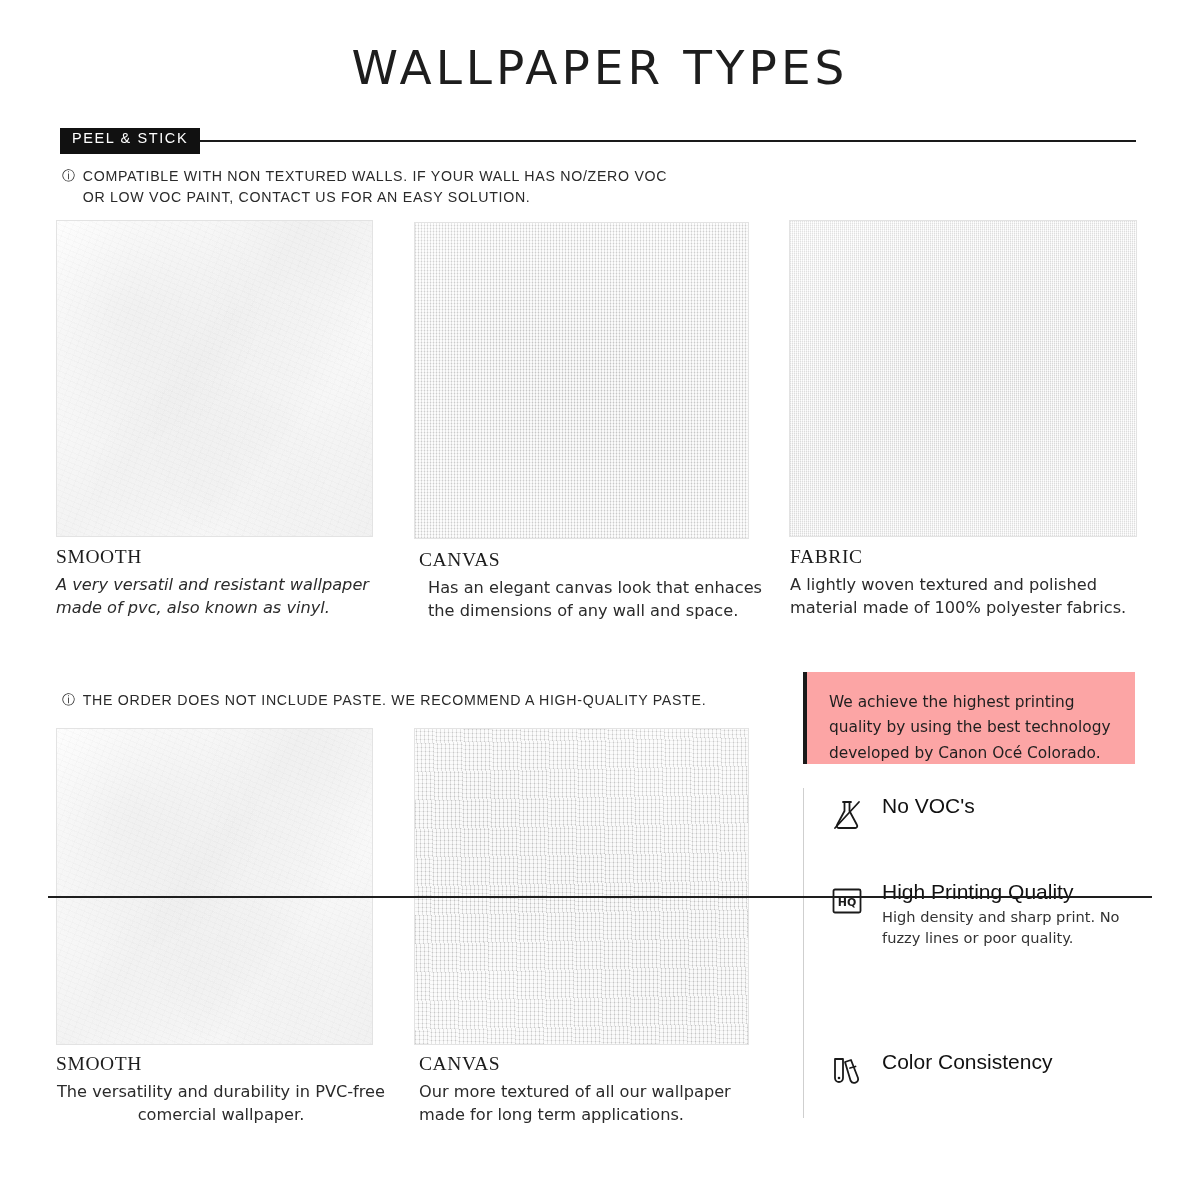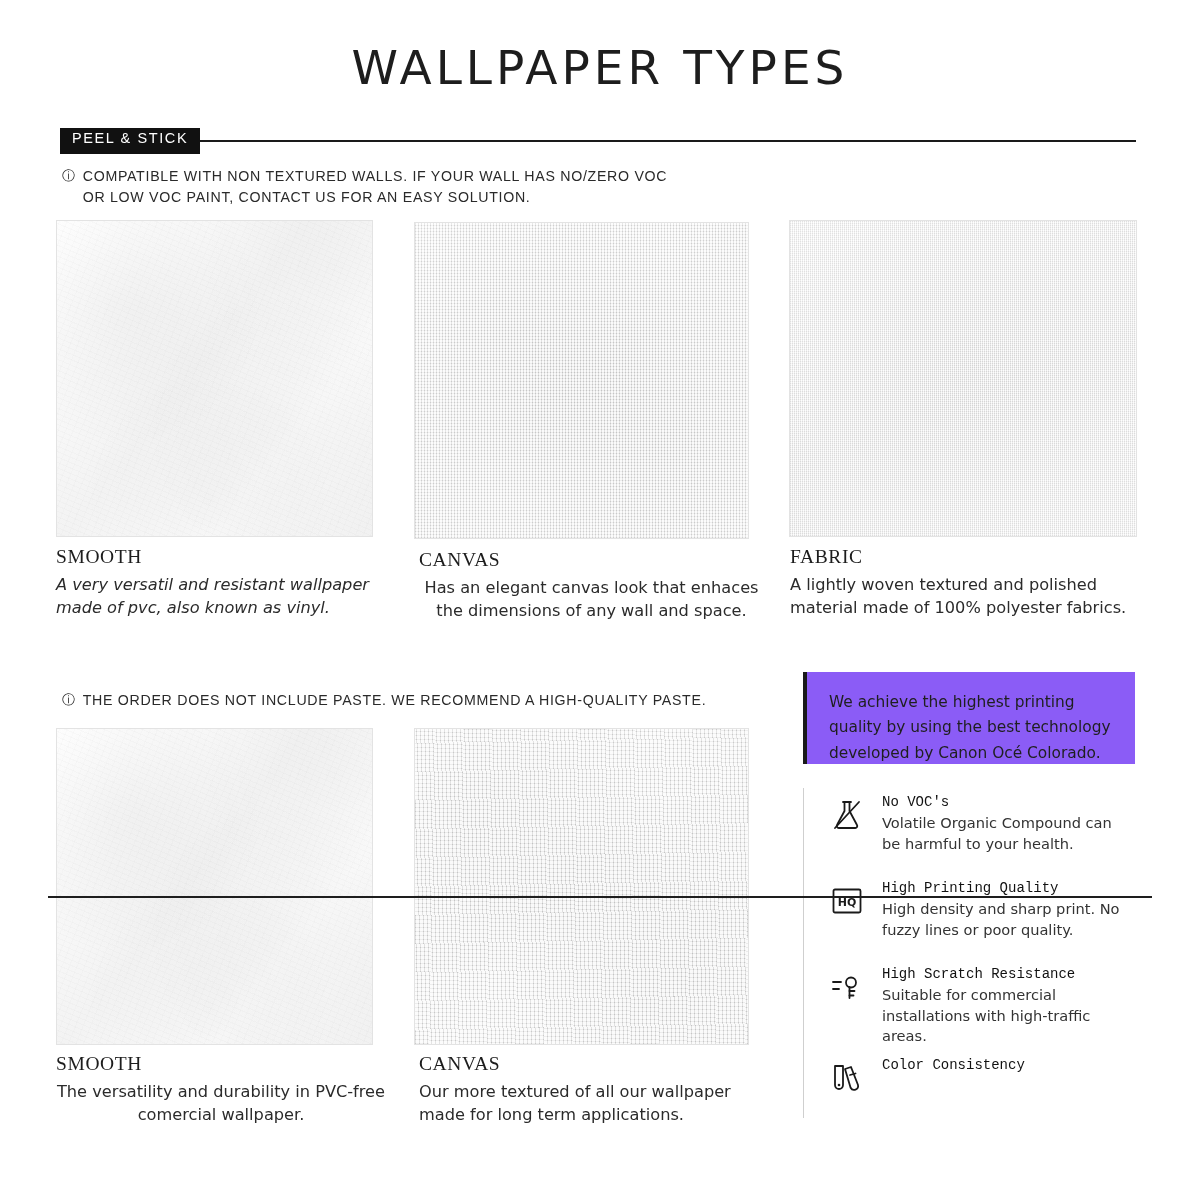--- a/index.html
+++ b/index.html
@@ -163,21 +163,21 @@
     position: absolute;
     font-size: 16.2px;
     line-height: 1.45;
     color: #2b2b2b;
     font-family: "DejaVu Sans", sans-serif;
   }
 
   
   .quote-box {
     position: absolute;
-    background: #8b5cf6;
+    background: #fca5a5;
     display: flex;
   }
   .quote-bar {
     width: 4px;
     background: #1a1a1a;
     flex: 0 0 4px;
   }
   .quote-text {
     padding: 18px 20px 18px 22px;
     font-size: 15.4px;
@@ -199,23 +199,23 @@
   .feature .ficon {
     flex: 0 0 38px;
     width: 38px;
     height: 38px;
     display: flex;
     align-items: center;
     justify-content: center;
     margin-top: 2px;
   }
   .feature .ftext .fh {
-    font-size: 14px;
+    font-size: 21px;
     color: #111;
-    font-family: Liberation Mono, monospace;
+    font-family: Liberation Sans, sans-serif;
     margin-bottom: 3px;
   }
   .feature .ftext .fb {
     font-size: 14.6px;
     line-height: 1.42;
     color: #333;
     font-family: "DejaVu Sans", sans-serif;
   }
 
   .bottom-rule {
@@ -251,21 +251,21 @@
     <div class="tex tex-canvas"></div>
   </div>
   <div class="swatch" style="left:789px; top:220px; width:346px; height:315px;">
     <div class="tex tex-fabric"></div>
   </div>
 
   <div class="cap-title" style="left:56px; top:546px;">SMOOTH</div>
   <div class="cap-body" style="left:56px; top:573px; width:330px;font-style:italic;">A very versatil and resistant wallpaper made of pvc, also known as vinyl.</div>
 
   <div class="cap-title" style="left:419px; top:549px;">CANVAS</div>
-  <div class="cap-body" style="left:419px; top:576px; width:345px;text-align:center;">Has an elegant canvas look that enhaces the dimensions of any wall and space.</div>
+  <div class="cap-body" style="left:428px; top:576px; width:345px;">Has an elegant canvas look that enhaces the dimensions of any wall and space.</div>
 
   <div class="cap-title" style="left:790px; top:546px;">FABRIC</div>
   <div class="cap-body" style="left:790px; top:573px; width:352px;">A lightly woven textured and polished material made of 100% polyester fabrics.</div>
 
 
   <div class="note" style="left:62px; top:690px; width:700px;">
     <span class="i-icon">ⓘ</span>
     <span>THE ORDER DOES NOT INCLUDE PASTE. WE RECOMMEND A HIGH-QUALITY PASTE.</span>
   </div>
 
@@ -292,55 +292,38 @@
   <div class="feature" style="left:828px; top:794px; width:300px;">
     <div class="ficon">
       <svg width="34" height="34" viewBox="0 0 34 34" fill="none" stroke="#1a1a1a" stroke-width="1.8" stroke-linecap="round" stroke-linejoin="round">
         <path d="M13 4 h8"></path>
         <path d="M14.5 4 v9 L7 27 a2 2 0 0 0 1.8 3 h16.4 a2 2 0 0 0 1.8 -3 L19.5 13 V4"></path>
         <line x1="5" y1="30" x2="29" y2="4"></line>
       </svg>
     </div>
     <div class="ftext">
       <div class="fh">No VOC's</div>
-      <div class="fb">Volatile Organic Compound can be harmful to your health.</div>
     </div>
   </div>
 
   <div class="feature" style="left:828px; top:880px; width:300px;">
     <div class="ficon">
       <svg width="34" height="34" viewBox="0 0 34 34" fill="none" stroke="#1a1a1a" stroke-width="1.8" stroke-linecap="round" stroke-linejoin="round">
         <rect x="3.5" y="5.5" width="27" height="23" rx="1.5"></rect>
         <text x="17" y="22" font-family="DejaVu Sans, sans-serif" font-size="11" font-weight="bold" fill="#1a1a1a" stroke="none" text-anchor="middle">HQ</text>
       </svg>
     </div>
     <div class="ftext">
       <div class="fh">High Printing Quality</div>
       <div class="fb">High density and sharp print. No fuzzy lines or poor quality.</div>
     </div>
   </div>
 
-  <div class="feature" style="left:828px; top:966px; width:300px;">
-    <div class="ficon">
-      <svg width="34" height="34" viewBox="0 0 34 34" fill="none" stroke="#1a1a1a" stroke-width="1.8" stroke-linecap="round" stroke-linejoin="round">
-        <line x1="3" y1="12" x2="11" y2="12"></line>
-        <line x1="3" y1="19" x2="9" y2="19"></line>
-        <circle cx="21" cy="12.5" r="5"></circle>
-        <path d="M19.5 17 v11"></path>
-        <path d="M19.5 21 h5"></path>
-        <path d="M19.5 25.5 h4"></path>
-      </svg>
-    </div>
-    <div class="ftext">
-      <div class="fh">High Scratch Resistance</div>
-      <div class="fb">Suitable for commercial installations with high-traffic areas.</div>
-    </div>
-  </div>
-
-  <div class="feature" style="left:828px; top:1050px; width:300px;margin-top:7px;">
+
+  <div class="feature" style="left:828px; top:1050px; width:300px;">
     <div class="ficon">
       <svg width="34" height="34" viewBox="0 0 34 34" fill="none" stroke="#1a1a1a" stroke-width="1.8" stroke-linecap="round" stroke-linejoin="round">
         <path d="M5 5 h8 v19 a4 4 0 0 1 -8 0 z"></path>
         <circle cx="9" cy="24" r="1.3" fill="#1a1a1a" stroke="none"></circle>
         <path d="M15 8 l6 -2 l7 18 a4 4 0 0 1 -7.4 2.8 z"></path>
         <path d="M20 14 l5.5 -1.5"></path>
       </svg>
     </div>
     <div class="ftext">
       <div class="fh">Color Consistency</div>

